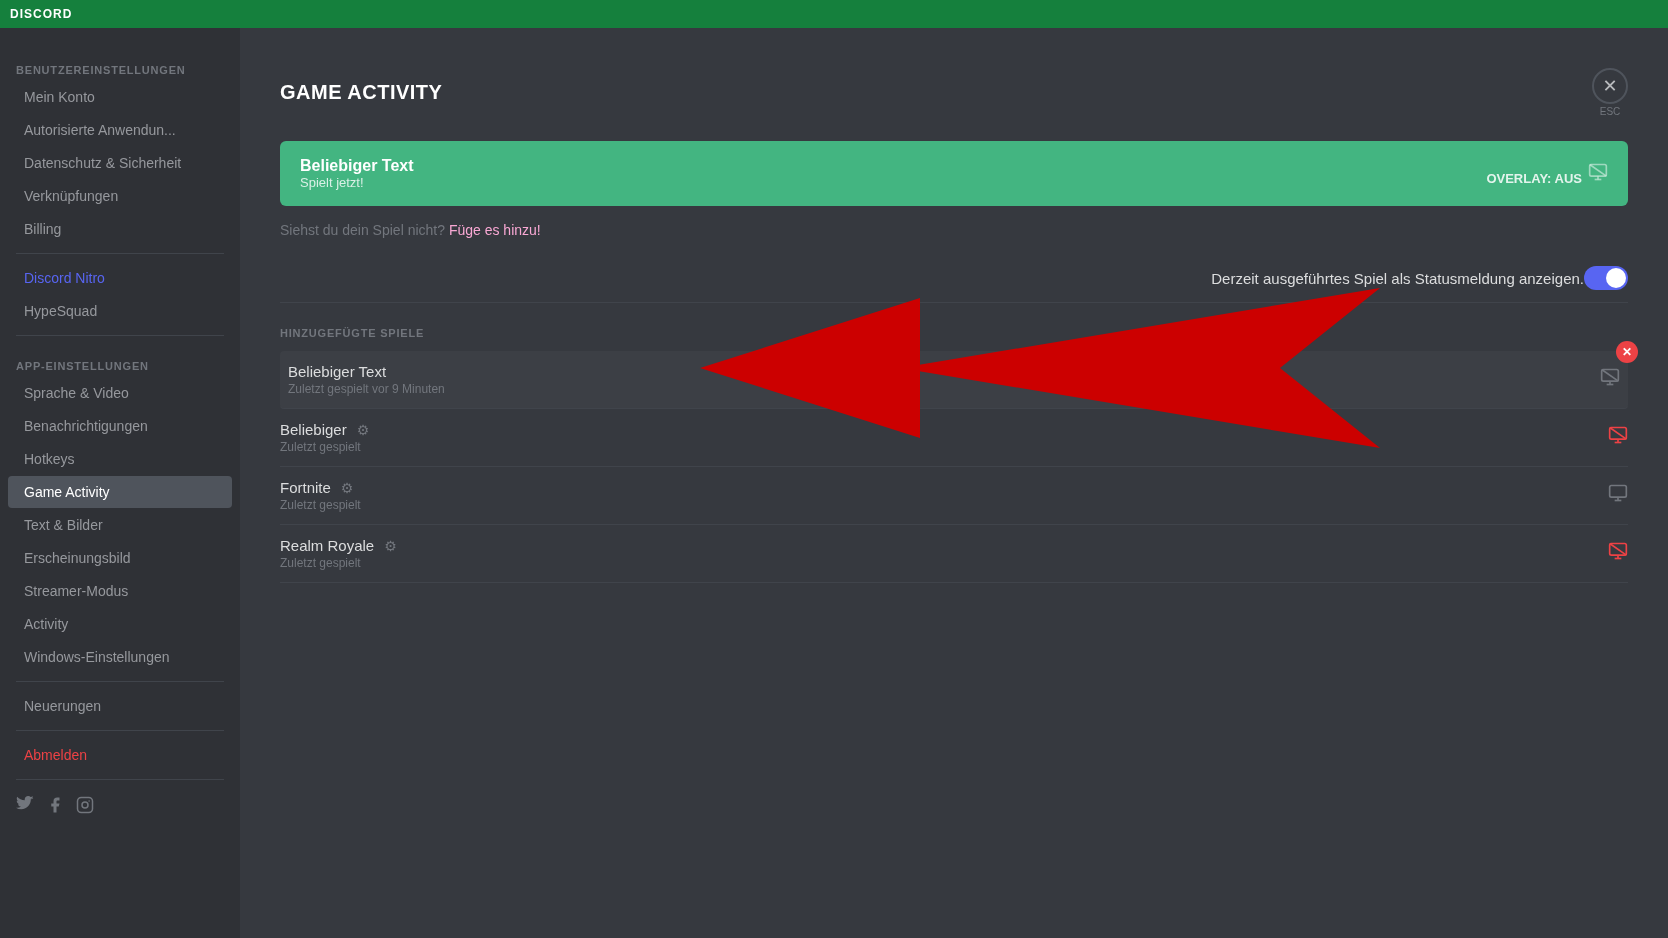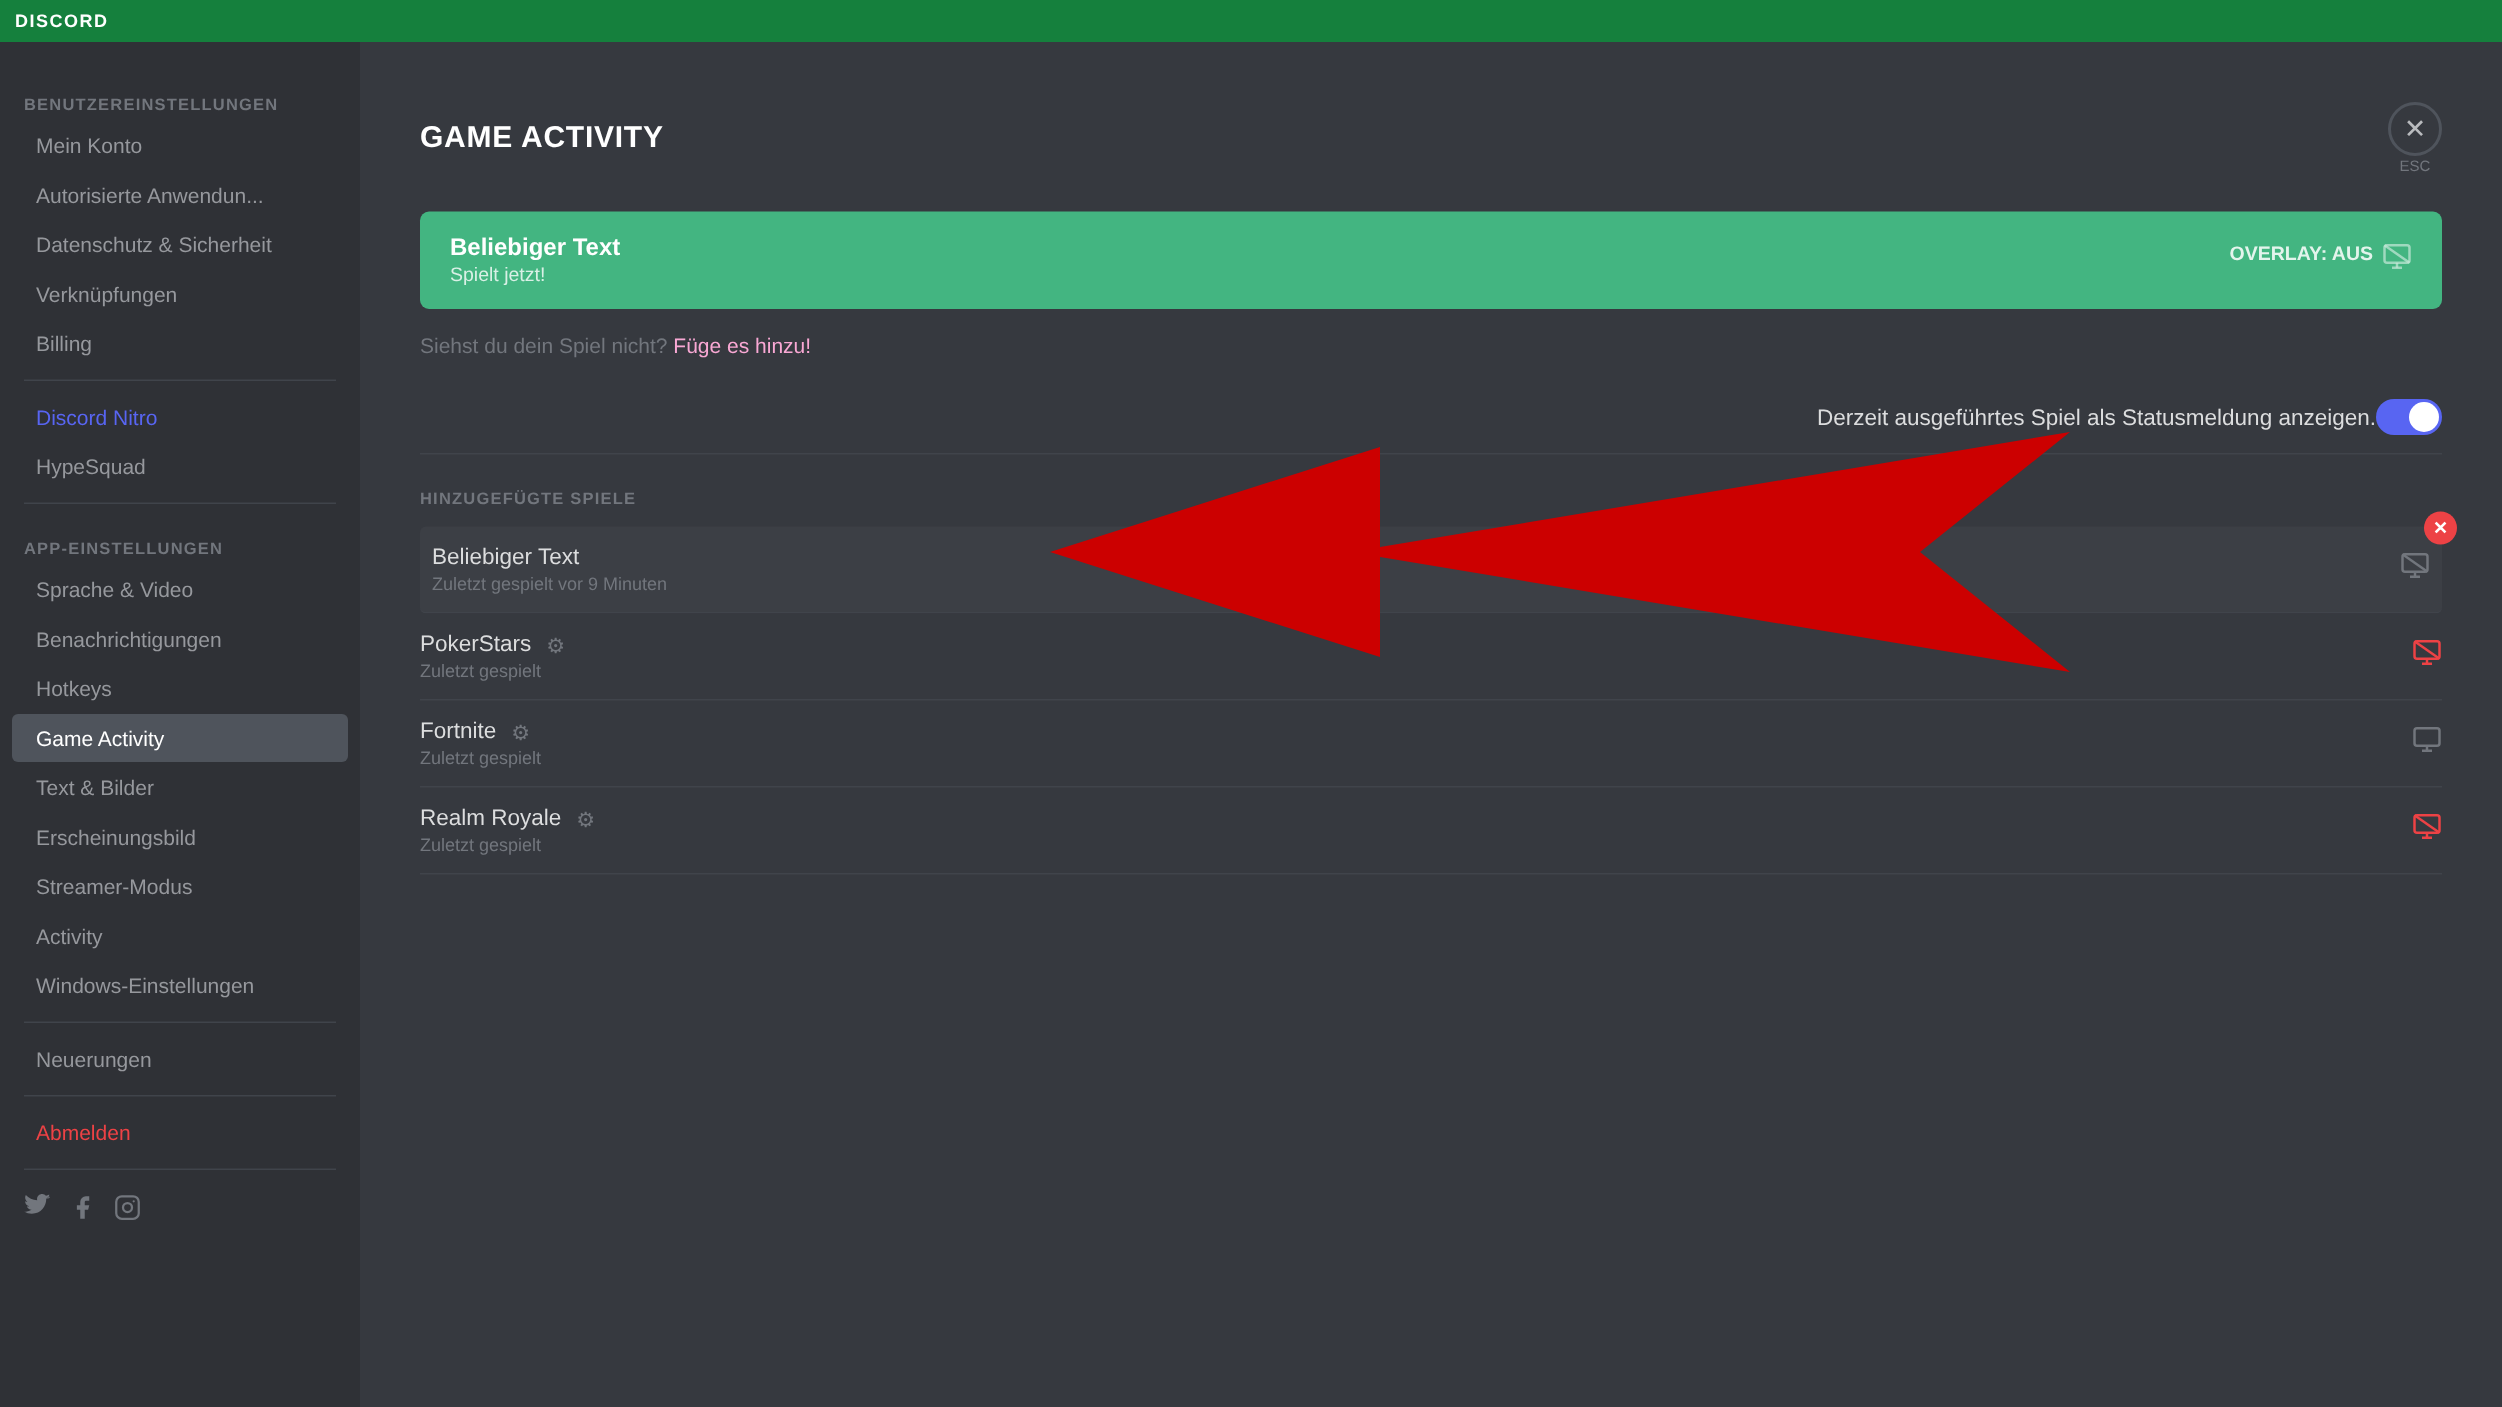--- a/index.html
+++ b/index.html
@@ -144,21 +144,21 @@
       color: #fff;
       font-size: 16px;
       font-weight: 700;
     }
     .game-card-active .game-sub {
       color: rgba(255,255,255,0.8);
       font-size: 13px;
     }
     .overlay-badge {
       display: flex;
-      align-items: flex-start;
+      align-items: flex-end;
       gap: 6px;
       color: rgba(255,255,255,0.85);
       font-size: 13px;
       font-weight: 600;
     }
     .overlay-icon {
       font-size: 16px;
       opacity: 0.7;
     }
     
@@ -411,21 +411,21 @@
           </svg>
         </span>
       </div>
 
       <div class="x-badge">✕</div>
     </div>
 
     <div class="game-list-item">
       <div>
         <div class="game-title-row">
-          <span class="game-title">PokerStars</span>
+          <span class="game-title">Beliebiger</span>
           <span class="game-icon-gear">⚙</span>
         </div>
         <div class="game-last">Zuletzt gespielt</div>
       </div>
       <span class="game-right-icon red">
         <svg width="20" height="20" viewBox="0 0 24 24" fill="none" stroke="#ed4245" stroke-width="2">
           <rect x="2" y="3" width="20" height="14" rx="2"></rect>
           <line x1="8" y1="21" x2="16" y2="21"></line>
           <line x1="12" y1="17" x2="12" y2="21"></line>
           <line x1="2" y1="3" x2="22" y2="17"></line>

